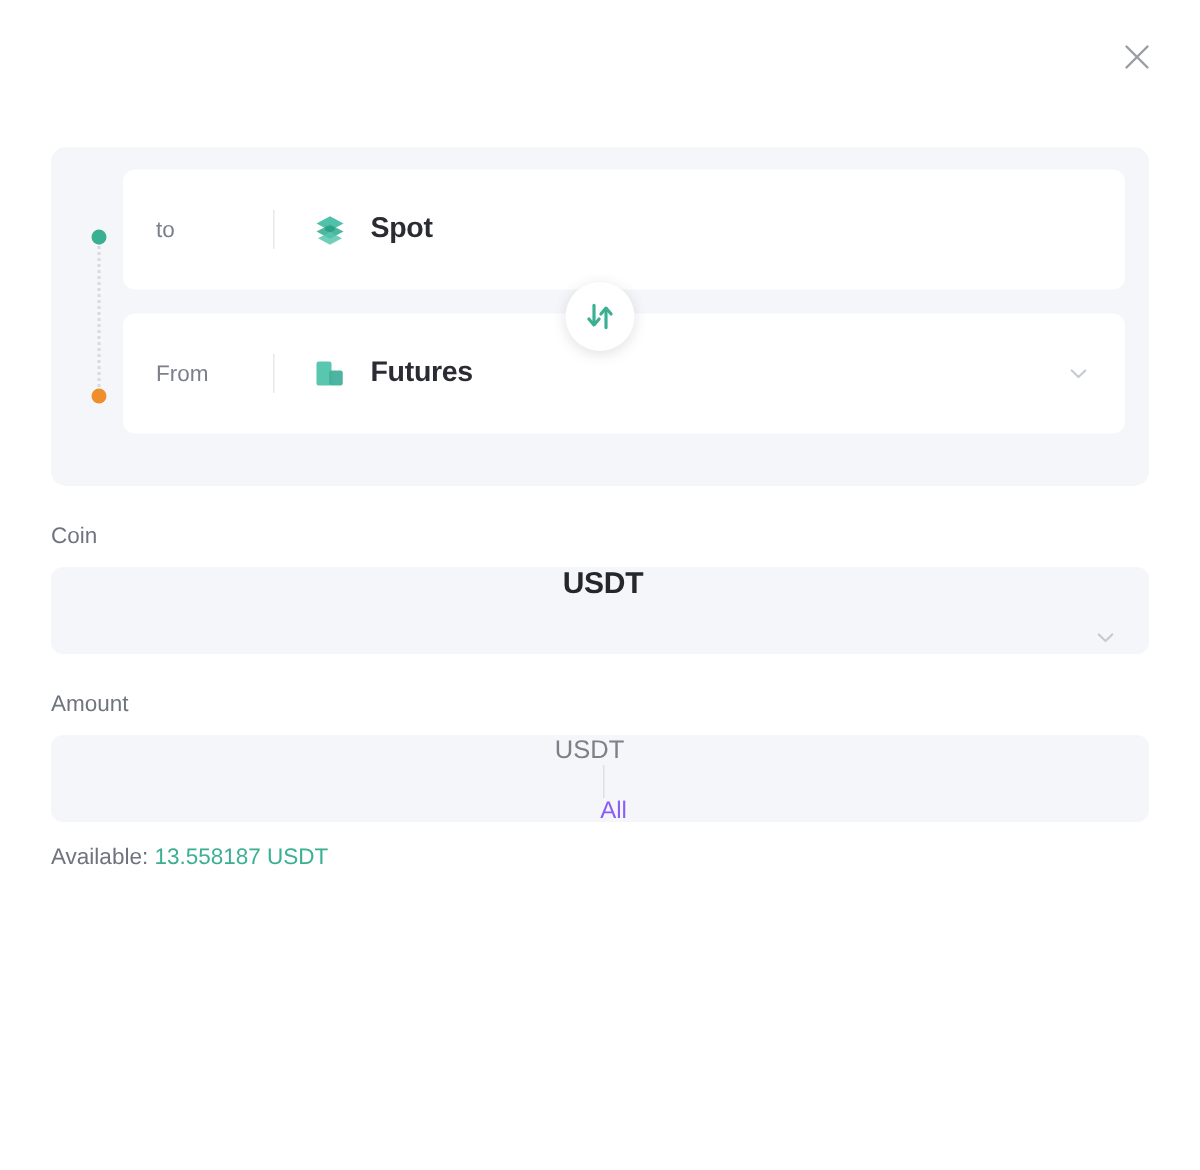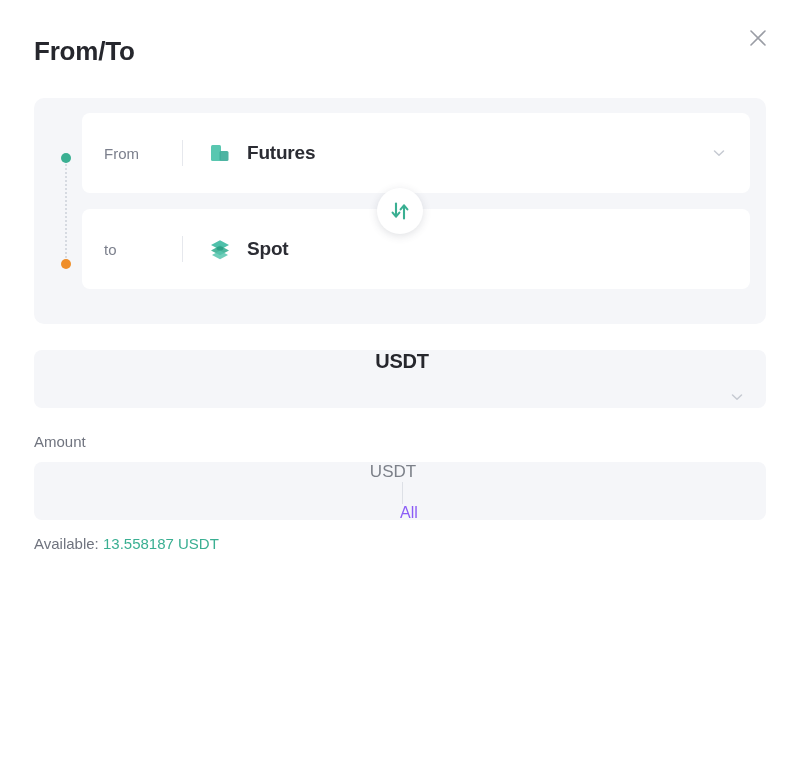--- a/index.html
+++ b/index.html
@@ -254,82 +254,82 @@
     font-family: inherit;
     letter-spacing: 0.1px;
   }
 </style>
 </head>
 <body>
 
 <div class="modal">
 
   <div class="modal-header">
-    <h1 class="modal-title">From/To</h1>
     <button class="close-btn" aria-label="Close">
       <span>
         <svg width="20" height="20" viewBox="0 0 20 20" fill="none">
           <path d="M3 3 L17 17 M17 3 L3 17" stroke="#9a9da5" stroke-width="1.6" stroke-linecap="round"></path>
         </svg>
       </span>
     </button>
   </div>
 
   <div class="fromto-card">
 
     <div class="timeline">
       <div class="dotline"></div>
       <span class="dot from"></span>
       <span class="dot to"></span>
-    </div>
-
-    <div class="row">
-      <span class="row-label">From</span>
-      <span class="row-divider"></span>
-      <span class="row-icon">
-        <svg width="24" height="24" viewBox="0 0 24 24" fill="none">
-          <rect x="3" y="4" width="10" height="16" rx="1.5" fill="#59c7b0"></rect>
-          <rect x="11.5" y="10" width="9" height="10" rx="1.5" fill="#3fae9a" opacity="0.92"></rect>
-        </svg>
-      </span>
-      <span class="row-value">Futures</span>
-      <span class="row-chevron">
-        <svg width="16" height="16" viewBox="0 0 16 16" fill="none">
-          <path d="M3.5 6 L8 10.3 L12.5 6" stroke="#c6cad2" stroke-width="1.5" stroke-linecap="round" stroke-linejoin="round"></path>
-        </svg>
-      </span>
     </div>
 
     <div class="row">
       <span class="row-label">to</span>
       <span class="row-divider"></span>
       <span class="row-icon">
         <svg width="24" height="24" viewBox="0 0 24 24" fill="none">
           <path d="M12 3.2 L21 8 L12 12.8 L3 8 Z" fill="#4fc0aa"></path>
           <path d="M12 8.6 L21 13.4 L12 18.2 L3 13.4 Z" fill="#3aaf92" opacity="0.9"></path>
           <path d="M12 13.6 L20 17.9 L12 22.2 L4 17.9 Z" fill="#57c5ae" opacity="0.85"></path>
           <ellipse cx="12" cy="11.6" rx="3.4" ry="2" fill="#2a9d84" opacity="0.85"></ellipse>
         </svg>
       </span>
       <span class="row-value">Spot</span>
     </div>
 
+    <div class="row">
+      <span class="row-label">From</span>
+      <span class="row-divider"></span>
+      <span class="row-icon">
+        <svg width="24" height="24" viewBox="0 0 24 24" fill="none">
+          <rect x="3" y="4" width="10" height="16" rx="1.5" fill="#59c7b0"></rect>
+          <rect x="11.5" y="10" width="9" height="10" rx="1.5" fill="#3fae9a" opacity="0.92"></rect>
+        </svg>
+      </span>
+      <span class="row-value">Futures</span>
+      <span class="row-chevron">
+        <svg width="16" height="16" viewBox="0 0 16 16" fill="none">
+          <path d="M3.5 6 L8 10.3 L12.5 6" stroke="#c6cad2" stroke-width="1.5" stroke-linecap="round" stroke-linejoin="round"></path>
+        </svg>
+      </span>
+    </div>
+
     <button class="swap-btn">
       <span>
         <svg width="22" height="22" viewBox="0 0 22 22" fill="none">
           <path d="M7 3.6 L7 16.2" stroke="#3aaf92" stroke-width="2.1" stroke-linecap="round"></path>
           <path d="M3.6 12.6 L7 16.6 L10.4 12.6" stroke="#3aaf92" stroke-width="2.1" stroke-linecap="round" stroke-linejoin="round" fill="none"></path>
           <path d="M15 18.4 L15 5.8" stroke="#3aaf92" stroke-width="2.1" stroke-linecap="round"></path>
           <path d="M11.6 9.4 L15 5.4 L18.4 9.4" stroke="#3aaf92" stroke-width="2.1" stroke-linecap="round" stroke-linejoin="round" fill="none"></path>
         </svg>
       </span>
     </button>
   </div>
 
   <div class="field-block">
+    <div class="field-label">Coin</div>
     <div class="field-box">
       <span class="field-value">USDT</span>
       <span class="field-chevron">
         <svg width="16" height="16" viewBox="0 0 16 16" fill="none">
           <path d="M3.5 6 L8 10.3 L12.5 6" stroke="#c6cad2" stroke-width="1.5" stroke-linecap="round" stroke-linejoin="round"></path>
         </svg>
       </span>
     </div>
   </div>
 

